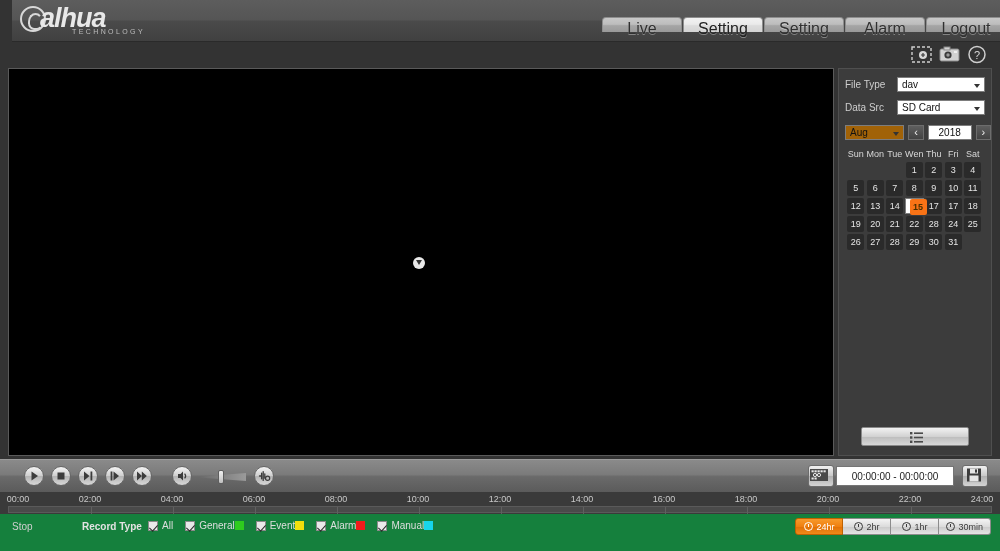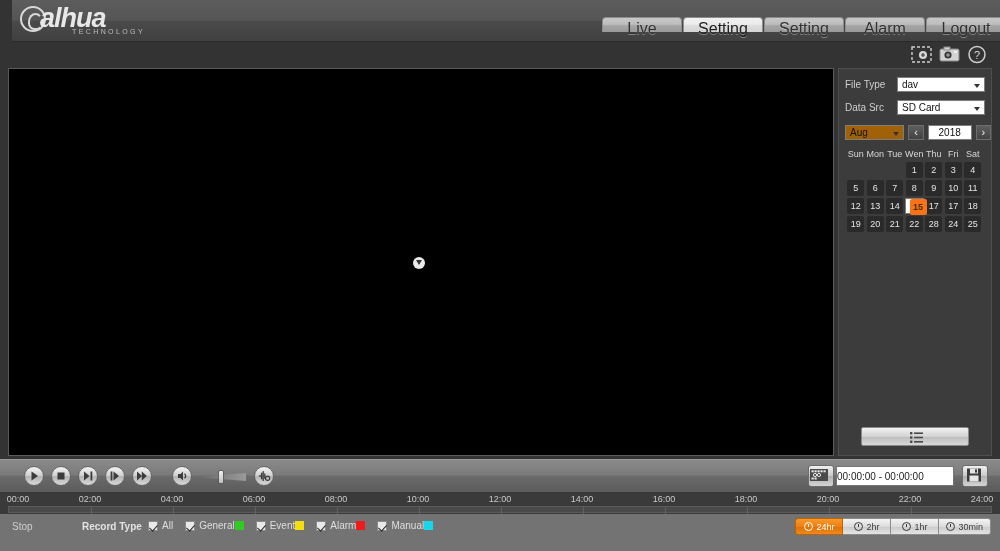--- a/index.html
+++ b/index.html
@@ -160,21 +160,21 @@
     clip-path: polygon(0 45%, 100% 0, 100% 100%, 0 55%);
   }
   .vol-handle {
     position: absolute; left: 18px; top: -3px; width: 6px; height: 14px;
     background: linear-gradient(to bottom, #f0f0f0, #bfbfbf); border: 1px solid #5e5e5e;
     border-radius: 2px; cursor: pointer;
   }
   .timebox {
     position: absolute; right: 46px; top: 6px; width: 118px; height: 20px;
     background: #fff; border: 1px solid #757575; font-size: 10px; color: #222;
-    text-align: left; line-height: 19px; cursor: text;
+    text-align: center; line-height: 19px; cursor: text;
   }
   .clipbtn {
     position: absolute; right: 166px; top: 5px; width: 26px; height: 22px;
     background: linear-gradient(to bottom, #f0f0f0, #c8c8c8 50%, #b0b0b0 51%, #d4d4d4);
     border: 1px solid #6c6c6c; border-radius: 3px; cursor: pointer;
   }
   .savebtn {
     position: absolute; right: 12px; top: 5px; width: 26px; height: 22px;
     background: linear-gradient(to bottom, #f0f0f0, #c8c8c8 50%, #b0b0b0 51%, #d4d4d4);
     border: 1px solid #6c6c6c; border-radius: 3px; cursor: pointer;
@@ -183,21 +183,21 @@
   
   .tl { position: absolute; left: 0; top: 492px; width: 1000px; height: 22px; background: #3a3a3a; }
   .tl-lbl { position: absolute; top: 2px; font-size: 9px; color: #c9c9c9; transform: translateX(-50%); }
   .tl-bar {
     position: absolute; left: 8px; top: 14px; width: 984px; height: 7px;
     background: #4a4a4a; border: 1px solid #5a5a5a;
   }
   .tl-tick { position: absolute; top: 0; width: 1px; height: 7px; background: #606060; }
 
   
-  .sbar { position: absolute; left: 0; top: 514px; width: 1000px; height: 37px; background: #737373; padding-left: 18px; }
+  .sbar { position: absolute; left: 0; top: 514px; width: 1000px; height: 37px; background: #15803d; padding-left: 18px; }
   .stop-lbl { position: absolute; left: 12px; top: 7px; font-size: 10px; color: #cfcfcf; }
   .rt-lbl { position: absolute; left: 82px; top: 7px; font-size: 10px; color: #e2e2e2; font-weight: bold; }
   .rt-group { position: absolute; left: 148px; top: 6px; display: flex; align-items: center; }
   .rt-item { display: flex; align-items: center; margin-right: 12px; }
   .cbx {
     width: 10px; height: 10px; background: #e9e9e9; border: 1px solid #8a8a8a;
     position: relative; cursor: pointer; margin-right: 4px;
   }
   .cbx::after {
     content: ""; position: absolute; left: 2px; top: 1px; width: 4px; height: 7px;
@@ -396,20 +396,43 @@
             <span>22</span>
           </div>
           <div class="cal-cell">
             <span>28</span>
           </div>
           <div class="cal-cell">
             <span>24</span>
           </div>
           <div class="cal-cell">
             <span>25</span>
+          </div>
+        </div>
+        <div class="cal-week">
+          <div class="cal-cell">
+            <span>26</span>
+          </div>
+          <div class="cal-cell">
+            <span>27</span>
+          </div>
+          <div class="cal-cell">
+            <span>28</span>
+          </div>
+          <div class="cal-cell">
+            <span>29</span>
+          </div>
+          <div class="cal-cell">
+            <span>30</span>
+          </div>
+          <div class="cal-cell">
+            <span>31</span>
+          </div>
+          <div class="cal-cell empty">
+            <span></span>
           </div>
         </div>
       </div>
   </div>
 
   <div class="listbtn">
     <svg width="14" height="11" viewBox="0 0 14 11">
       <rect x="0" y="0" width="2.4" height="2.4" fill="#4a4a4a"></rect>
         <rect x="4" y="0.4" width="9" height="1.6" fill="#4a4a4a"></rect>
       <rect x="0" y="4.3" width="2.4" height="2.4" fill="#4a4a4a"></rect>

